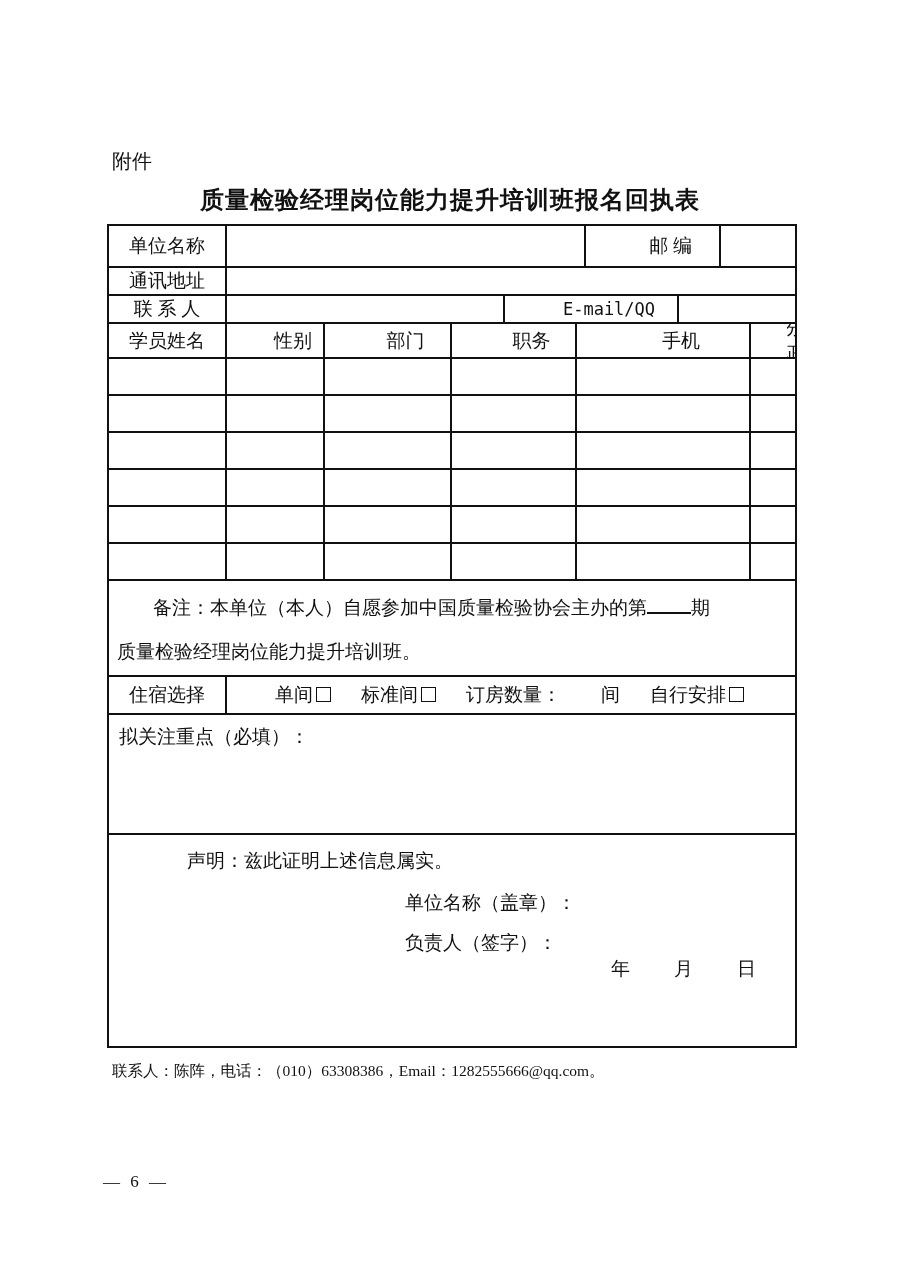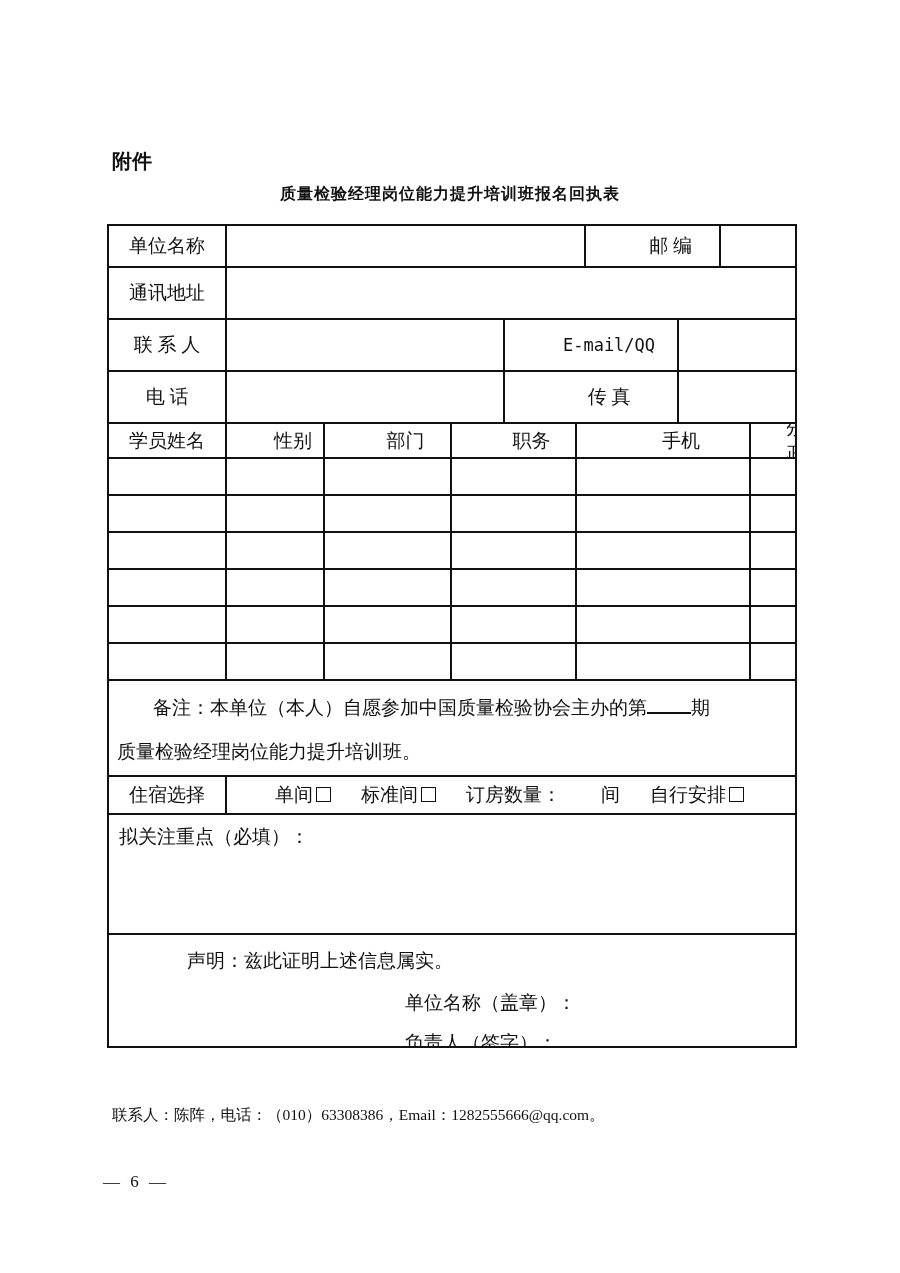--- a/index.html
+++ b/index.html
@@ -2,42 +2,42 @@
 <html><head>
 <meta charset="utf-8">
 <style>
   html,body{margin:0;padding:0;}
   body{
     width:900px;height:1273px;background:#ffffff;position:relative;
     font-family:"Liberation Serif","DejaVu Serif",serif;color:#111111;
     overflow:hidden;
   }
   .attachment{
-    position:absolute;left:112px;top:148px;font-size:20px;font-weight:700;
+    position:absolute;left:112px;top:148px;font-size:20px;font-weight:400;
     font-family:"Liberation Sans","DejaVu Sans",sans-serif;
   }
   .title{
     position:absolute;left:0;top:184px;width:100%;text-align:center;
-    font-size:16px;font-weight:700;letter-spacing:1px;
+    font-size:24px;font-weight:700;letter-spacing:1px;
   }
   .formtable{
     position:absolute;left:107px;top:224px;width:690px;height:824px;
     border:2px solid #111111;box-sizing:border-box;
     display:flex;flex-direction:column;background:#ffffff;
   }
   .trow{display:flex;border-bottom:2px solid #111111;box-sizing:border-box;flex-shrink:0;gap:36px;}
   .trow.lastrow{border-bottom:none;flex:1;}
   .cell{
     border-right:2px solid #111111;box-sizing:border-box;flex-shrink:0;
     display:flex;align-items:center;justify-content:center;
     font-size:19px;overflow:hidden;
   }
   .cell.lastc{border-right:none;flex:1;}
   .mono{font-family:"DejaVu Sans Mono","Liberation Mono",monospace;font-size:17px;}
-  .h42{height:42px}.h40{height:52px}.h35{height:35px}.h37{height:37px}
+  .h42{height:42px}.h40{height:28px}.h35{height:35px}.h37{height:37px}
   .h96{height:96px}.h38{height:38px}.h120{height:120px}
   .w118{width:118px}.w62{width:62px}.w91{width:91px}.w89{width:89px}
   .w138{width:138px}.w323{width:323px}.w99{width:99px}.w242{width:242px}
   .blockcell{display:block;align-items:initial;justify-content:initial;border-radius:22px;}
   .remarkcell{padding:5px 10px 0 8px;line-height:44px;font-size:19px;}
   .remark-line1{text-indent:36px;white-space:nowrap;}
   .blankline{
     display:inline-block;width:44px;height:1.05em;
     border-bottom:2px solid #111111;vertical-align:baseline;
   }
@@ -47,21 +47,21 @@
     display:inline-block;width:13px;height:13px;border:1.5px solid #111111;
     margin-left:3px;vertical-align:-1px;background:#ffffff;
   }
   .qtyunit{margin-left:10px;}
   .focuscell{padding:9px 10px;font-size:19px;}
   .declcell{position:relative;}
   .decl-statement{position:absolute;left:40px;top:13px;font-size:19px;margin-left:38px;}
   .decl-seal{position:absolute;left:296px;top:55px;font-size:19px;}
   .decl-sign{position:absolute;left:296px;top:95px;font-size:19px;}
   .decl-date{position:absolute;left:502px;top:121px;font-size:19px;letter-spacing:2px;}
-  .footer{position:absolute;left:112px;top:1061px;font-size:15.5px;white-space:nowrap;margin-top:44px;}
+  .footer{position:absolute;left:112px;top:1061px;font-size:15.5px;white-space:nowrap;}
   .pagenum{position:absolute;left:103px;top:1172px;font-size:17px;letter-spacing:3px;}
 </style>
 </head>
 <body>
 
 <div class="attachment">附件</div>
 
 <div class="title">质量检验经理岗位能力提升培训班报名回执表</div>
 
 <div class="formtable">
@@ -78,26 +78,20 @@
     <div class="cell lastc"></div>
   </div>
 
   <div class="trow h40">
     <div class="cell w118">联 系 人</div>
     <div class="cell w242"></div>
     <div class="cell w138 mono">E-mail/QQ</div>
     <div class="cell lastc"></div>
   </div>
 
-  <div class="trow h40">
-    <div class="cell w118">电    话</div>
-    <div class="cell w242"></div>
-    <div class="cell w138">传  真</div>
-    <div class="cell lastc"></div>
-  </div>
 
   <div class="trow h35">
     <div class="cell w118">学员姓名</div>
     <div class="cell w62">性别</div>
     <div class="cell w91">部门</div>
     <div class="cell w89">职务</div>
     <div class="cell w138">手机</div>
     <div class="cell lastc">身份证号</div>
   </div>
 

